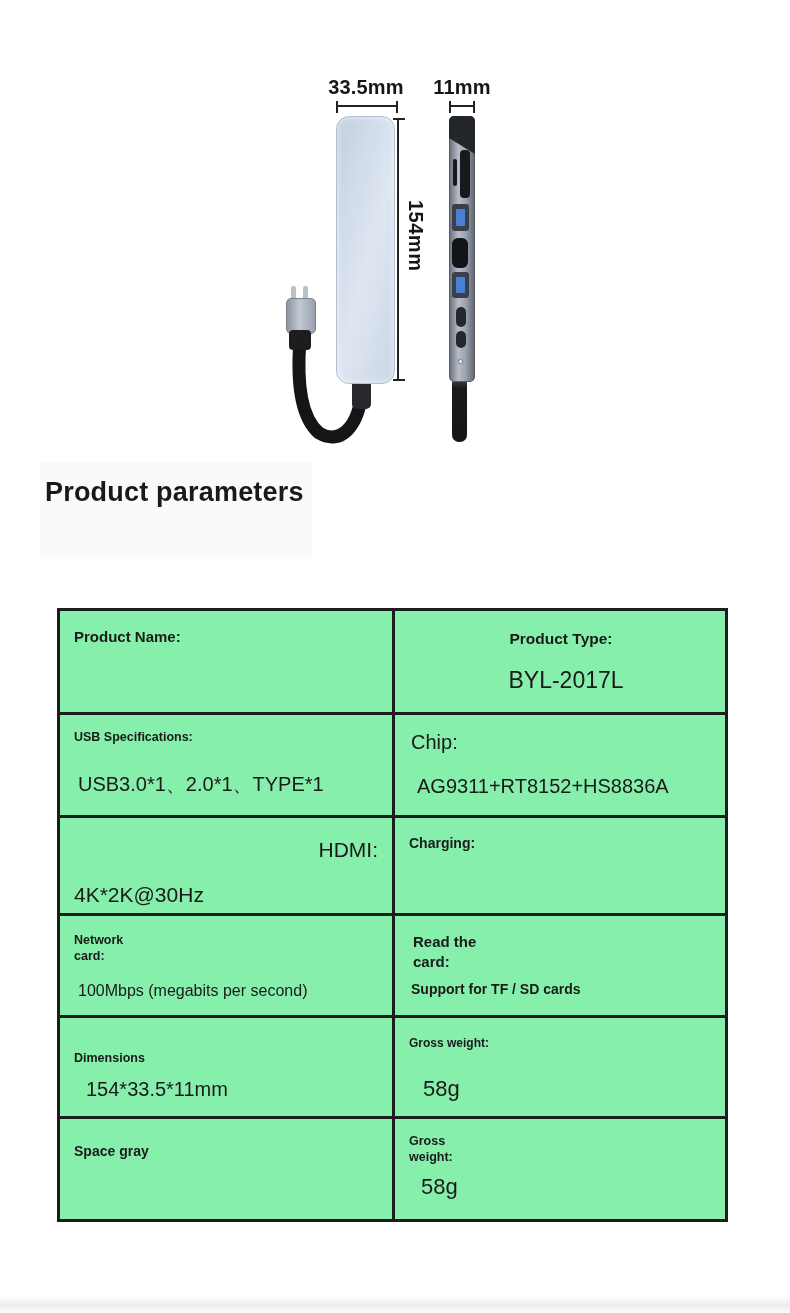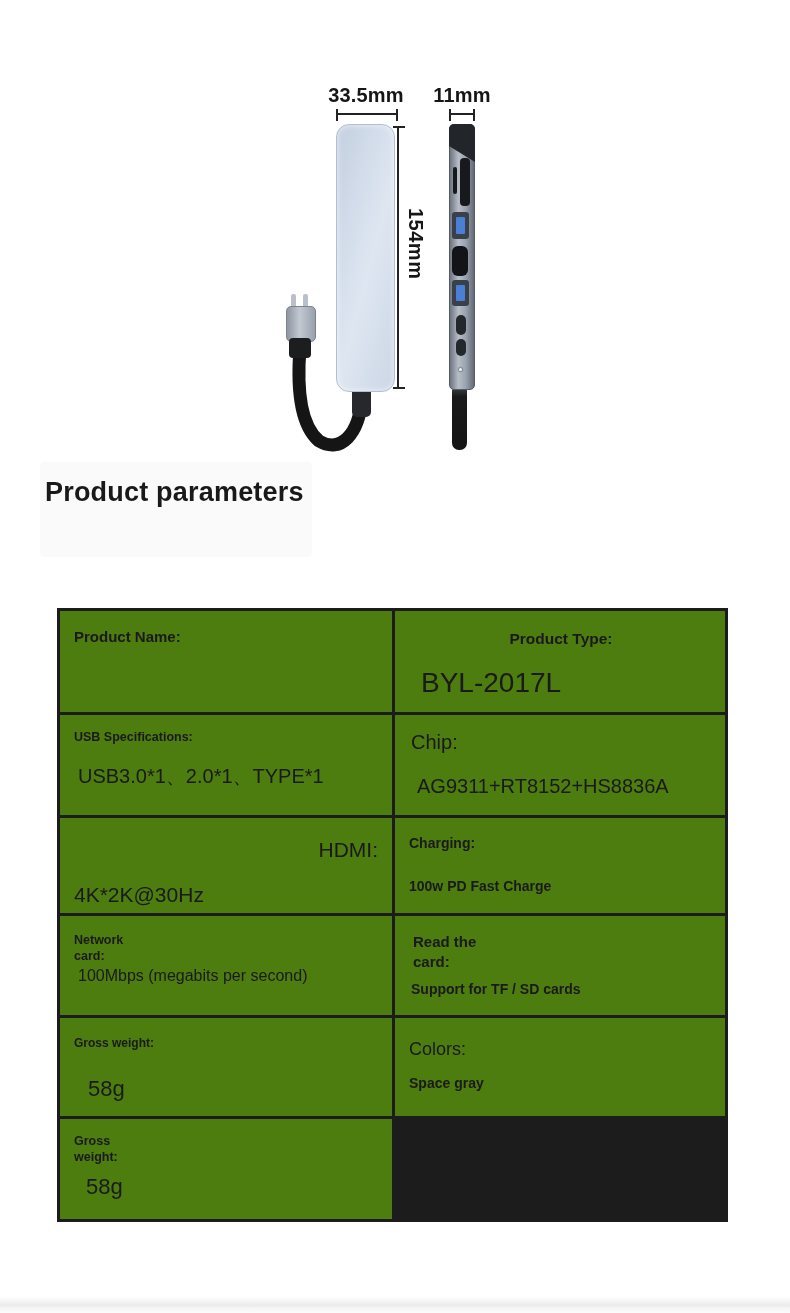--- a/index.html
+++ b/index.html
@@ -67,38 +67,38 @@
   
   .heading-panel{width:272px;height:95px;background:#fafafa;border-radius:4px;}
   .section-title{font-size:27px;font-weight:400;color:#191919;letter-spacing:0.2px;}
   
   .spec-table{
     box-sizing:border-box;width:671px;height:614px;
     display:grid;grid-template-columns:332px 330px;
     grid-template-rows:101px 100px 95px 99px 98px 100px;
     gap:3px;padding:3px;background:var(--table-border,#1c1c1c);
   }
-  .cell{background:#4d7c0f;display:flex;flex-direction:column;padding:10px 14px;box-sizing:border-box;overflow:hidden;}
+  .cell{background:#86efac;display:flex;flex-direction:column;padding:10px 14px;box-sizing:border-box;overflow:hidden;}
   .lbl{white-space:pre-line;line-height:1.3;}
   .val{white-space:nowrap;}
   
   .c0l .lbl{font-size:15px;font-weight:700;margin-top:6px;}
   .c0l .val{font-size:14.5px;font-weight:700;margin-top:22px;}
   .c0r .lbl{font-size:15.5px;font-weight:700;margin-top:8px;margin-left:2px;text-align:center;}
-  .c0r .val{font-size:28px;font-weight:400;margin-top:18px;margin-left:12px;}
+  .c0r .val{font-size:23px;font-weight:400;margin-top:18px;margin-left:12px;text-align:center;}
   .c1l .lbl{font-size:12.5px;font-weight:700;margin-top:4px;}
-  .c1l .val{font-size:20px;font-weight:400;margin-top:18px;margin-left:4px;}
+  .c1l .val{font-size:20px;font-weight:400;margin-top:26px;margin-left:4px;}
   .c1r .lbl{font-size:20px;font-weight:400;margin-top:4px;margin-left:2px;}
   .c1r .val{font-size:20px;font-weight:400;margin-top:20px;margin-left:8px;}
   .c2l .lbl{font-size:21px;font-weight:400;margin-top:8px;margin-left:6px;text-align:right;}
   .c2l .val{font-size:21px;font-weight:400;margin-top:20px;}
   .c2r .lbl{font-size:14px;font-weight:700;margin-top:6px;}
   .c2r .val{font-size:14px;font-weight:700;margin-top:26px;}
   .c3l .lbl{font-size:12.5px;font-weight:700;margin-top:6px;}
-  .c3l .val{font-size:16px;font-weight:500;margin-top:2px;margin-left:4px;}
+  .c3l .val{font-size:16px;font-weight:500;margin-top:17px;margin-left:4px;}
   .c3r .lbl{font-size:15px;font-weight:700;margin-top:6px;margin-left:4px;}
   .c3r .val{font-size:14px;font-weight:700;margin-top:10px;margin-left:2px;}
   .c4l .lbl{font-size:12.5px;font-weight:700;margin-top:22px;}
   .c4l .val{font-size:20px;font-weight:400;margin-top:12px;margin-left:12px;}
   .c4r .lbl{font-size:12px;font-weight:700;margin-top:8px;}
   .c4r .val{font-size:22px;font-weight:400;margin-top:24px;margin-left:14px;}
   .c5l .lbl{font-size:18px;font-weight:400;margin-top:10px;}
   .c5l .val{font-size:14px;font-weight:700;margin-top:14px;}
   .c5r .lbl{font-size:12.5px;font-weight:700;margin-top:4px;}
   .c5r .val{font-size:22px;font-weight:400;margin-top:8px;margin-left:12px;}
@@ -106,21 +106,21 @@
   .bottom-shadow{
     width:790px;height:17px;
     background:linear-gradient(to bottom,#ffffff 0%,#ebebeb 55%,#f5f5f5 72%,#fbfbfb 100%);
   }
 </style>
 </head>
 <body>
 
 <div class="page">
 
-  <div class="abs" style="left:0;top:16px;width:790px;height:560px;">
+  <div class="abs" style="left:0;top:8px;width:790px;height:560px;">
 
     <div class="abs dim-label" style="left:326px;top:68px;width:80px;">33.5mm</div>
     <div class="abs measure-h" style="left:336px;top:97px;width:62px;"></div>
 
     <div class="abs dim-label" style="left:432px;top:68px;width:60px;">11mm</div>
     <div class="abs measure-h" style="left:449px;top:97px;width:26px;"></div>
 
     <svg class="abs" style="left:255px;top:270px;" width="150" height="175" viewBox="0 0 150 175">
       <path d="M45,62 C42,100 44,138 64,155 C86,168 104,148 107,112 L107,96" fill="none" stroke="#151515" stroke-width="13" stroke-linecap="round"></path>
     </svg>
@@ -174,41 +174,43 @@
       <div class="lbl">Chip:</div>
       <div class="val">AG9311+RT8152+HS8836A</div>
     </div>
 
     <div class="cell c2l">
       <div class="lbl">HDMI:</div>
       <div class="val">4K*2K@30Hz</div>
     </div>
     <div class="cell c2r">
       <div class="lbl">Charging:</div>
-      <div class="val">100w PD Fast Charge</div>
     </div>
 
     <div class="cell c3l">
       <div class="lbl">Network
 card:</div>
       <div class="val">100Mbps (megabits per second)</div>
     </div>
     <div class="cell c3r">
       <div class="lbl">Read the
 card:</div>
       <div class="val">Support for TF / SD cards</div>
     </div>
 
+    <div class="cell c4l">
+      <div class="lbl">Dimensions</div>
+      <div class="val">154*33.5*11mm</div>
+    </div>
     <div class="cell c4r">
       <div class="lbl">Gross weight:</div>
       <div class="val">58g</div>
     </div>
 
     <div class="cell c5l">
-      <div class="lbl">Colors:</div>
       <div class="val">Space gray</div>
     </div>
     <div class="cell c5r">
       <div class="lbl">Gross
 weight:</div>
       <div class="val">58g</div>
     </div>
 
   </div>
 

